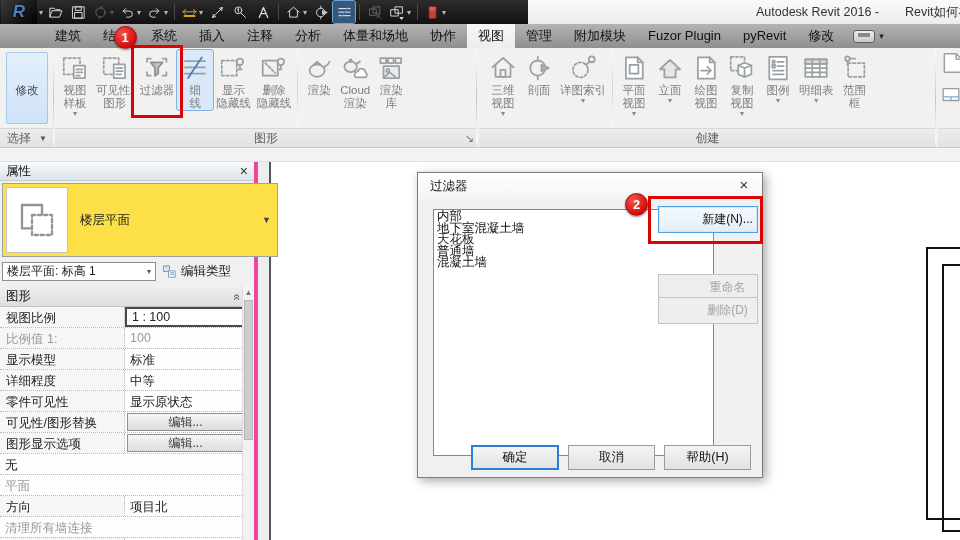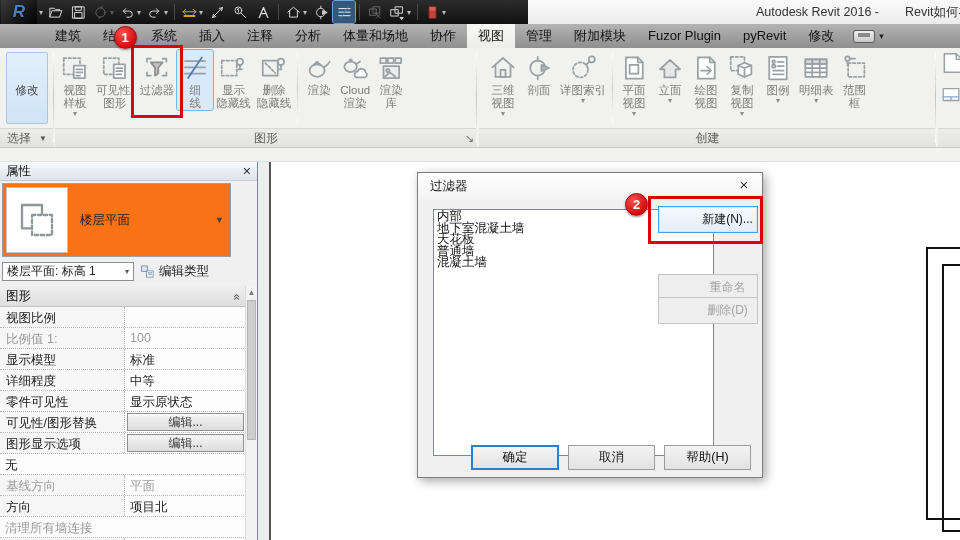--- a/index.html
+++ b/index.html
@@ -49,29 +49,29 @@
   #partial-panel .panel-body { flex-direction:column; gap:8px; color:#9aa0a3; }
 
   
   #optionsbar { left:0; top:148px; width:960px; height:14px; background:#f2f2f1; border-bottom:1px solid #e0e0e0; }
   #canvas { left:258px; top:162px; width:702px; height:378px; background:#ededed; }
   #view-border { position:absolute; left:11px; top:0; bottom:0; width:2px; background:#555; }
   #view-white { position:absolute; left:13px; top:0; right:0; bottom:0; background:#fff; }
   #drawing { position:absolute; right:0; top:0; width:60px; height:378px; }
 
   
-  #properties { left:0; top:162px; width:258px; height:378px; background:#f0f0f0; border-right:1px solid #ec4899; }
+  #properties { left:0; top:162px; width:258px; height:378px; background:#f0f0f0; border-right:4px solid #ec4899; }
   #prop-header { position:absolute; left:0; top:0; width:100%; height:19px; background:linear-gradient(#f8fafc,#dde3ea); border-bottom:1px solid #c6ccd4; display:flex; align-items:center; padding:0 6px; font-size:12.5px; color:#111; }
   #prop-close { margin-left:auto; font-size:14px; color:#333; line-height:17px; }
-  #type-selector { position:absolute; left:2px; top:21px; width:229px; height:74px; background:#f97316; border:1px solid #9aa0a6; display:flex; align-items:center; }
+  #type-selector { position:absolute; left:2px; top:21px; width:276px; height:74px; background:#fde047; border:1px solid #9aa0a6; display:flex; align-items:center; }
   #type-thumb { width:62px; height:66px; margin-left:3px; border:1px solid #c3c3c3; background:#fff; display:flex; align-items:center; justify-content:center; color:#8f9699; }
   #type-name { margin-left:12px; font-size:12.5px; color:#222; }
   #type-caret { margin-left:auto; margin-right:6px; font-size:9px; color:#444; }
   #inst-row { position:absolute; left:0; top:99px; width:258px; height:20px; display:flex; align-items:center; }
-  #inst-combo { margin-left:2px; width:132px; height:19px; background:#fff; border:1px solid #8a8f94; display:flex; align-items:center; padding:4px 4px; font-size:12px; }
+  #inst-combo { margin-left:2px; width:154px; height:19px; background:#fff; border:1px solid #8a8f94; display:flex; align-items:center; padding:4px 4px; font-size:12px; }
   #inst-combo .caret { margin-left:auto; font-size:8px; color:#555; }
   #edit-type-btn { margin-left:6px; display:flex; align-items:center; gap:4px; font-size:12.5px; color:#222; }
   #edit-type-btn .et-ic { color:#4e6f9b; }
   #prop-grid { position:absolute; left:0; top:124px; width:246px; bottom:0; background:#fdfdfd; overflow:hidden; }
   #sect-header { height:21px; background:linear-gradient(#efefef,#dedede); border-bottom:1px solid #c2c2c2; display:flex; align-items:center; padding:0 6px; font-size:12.5px; color:#111; }
   #sect-collapse { margin-left:auto; transform:rotate(90deg); font-size:12px; color:#555; letter-spacing:-2px; }
   .prow { height:21px; display:flex; border-bottom:1px dotted #b8b8b8; }
   .plabel { width:125px; padding:3px 0 0 6px; font-size:12.5px; color:#222; border-right:1px dotted #b8b8b8; background:#f6f6f6; white-space:nowrap; overflow:hidden; }
   .plabel.dis, .pval.dis { color:#9a9a9a; }
   .pval { flex:1; padding:3px 16px 0 5px; font-size:12.5px; color:#222; white-space:nowrap; overflow:hidden; }
@@ -618,20 +618,21 @@
     </div>
   </div>
   <div id="prop-grid">
     <div id="sect-header">
       <span>图形</span>
       <span id="sect-collapse">«</span>
     </div>
     <div id="prop-rows">
         <div class="prow">
           <div class="plabel">视图比例</div>
+          <div class="pinput">1 : 100</div>
         </div>
         <div class="prow">
           <div class="plabel dis">比例值 1:</div>
           <div class="pval dis">100</div>
         </div>
         <div class="prow">
           <div class="plabel">显示模型</div>
           <div class="pval">标准</div>
         </div>
         <div class="prow">
@@ -647,21 +648,20 @@
           <div class="pbtn">编辑...</div>
         </div>
         <div class="prow">
           <div class="plabel">图形显示选项</div>
           <div class="pbtn">编辑...</div>
         </div>
         <div class="prow">
           <div class="pval">无</div>
         </div>
         <div class="prow">
-          <div class="plabel dis">基线方向</div>
           <div class="pval dis">平面</div>
         </div>
         <div class="prow">
           <div class="plabel">方向</div>
           <div class="pval">项目北</div>
         </div>
         <div class="prow">
           <div class="pval dis">清理所有墙连接</div>
         </div>
         <div class="prow">

